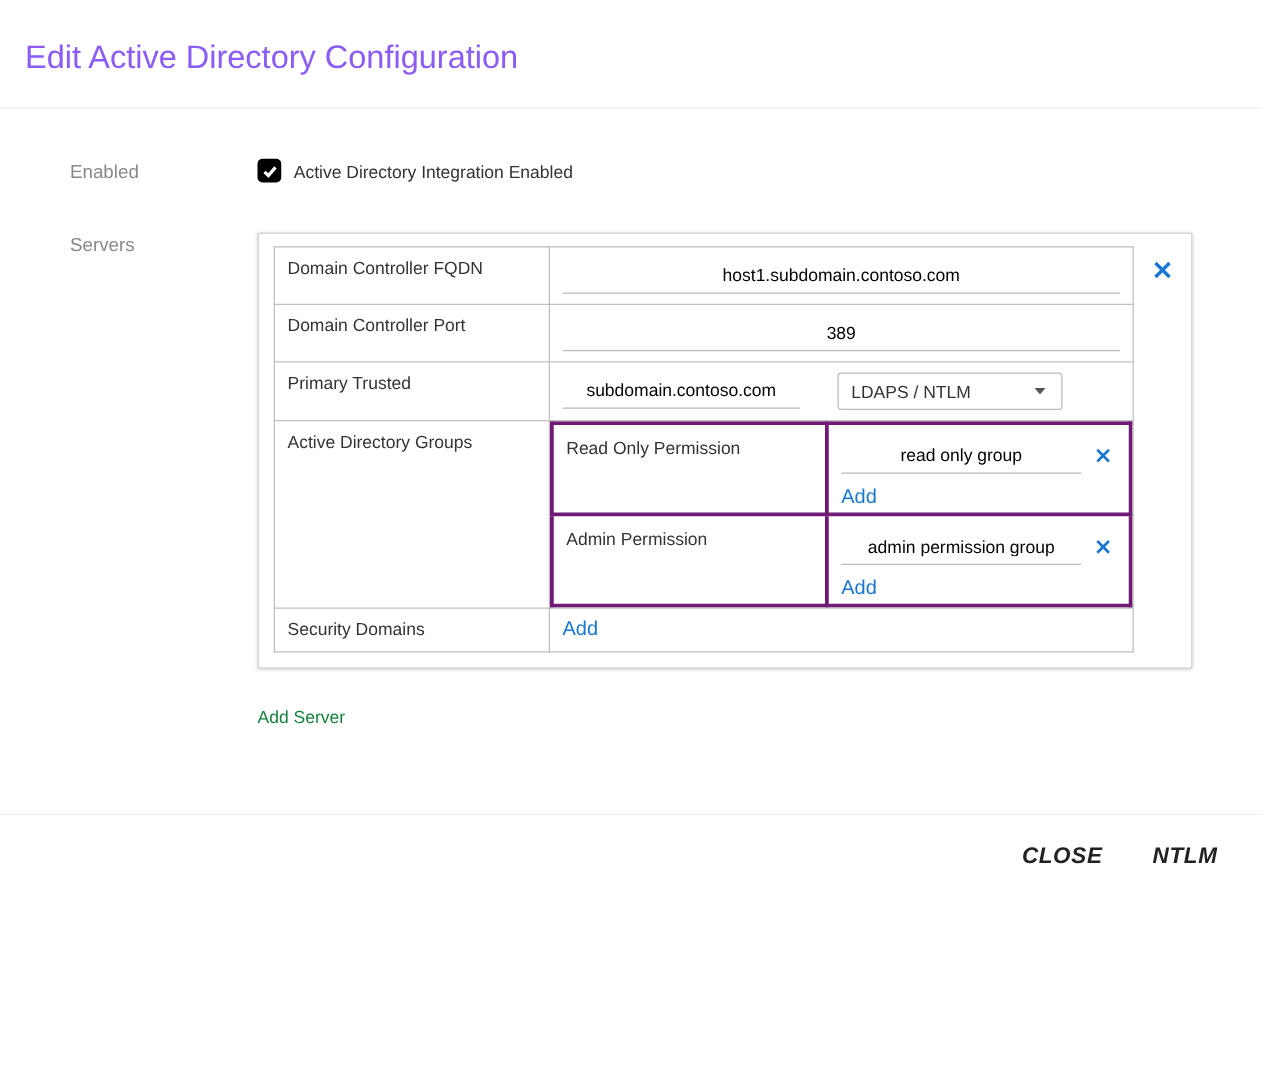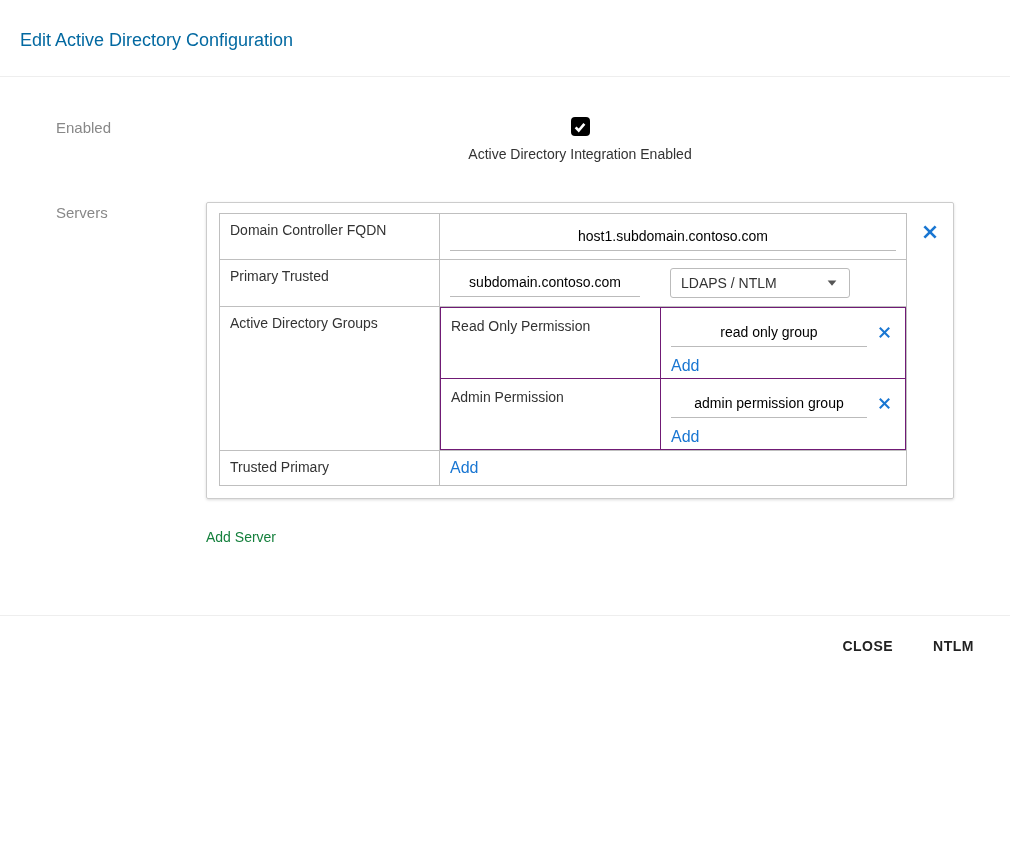--- a/index.html
+++ b/index.html
@@ -7,23 +7,23 @@
       font-family: Arial, Helvetica, sans-serif;
       font-size: 14px;
       color: #333;
       background: #fff;
     }
     .page-header {
       padding: 30px 20px 25px 20px;
       border-bottom: 1px solid #eee;
     }
     .page-header h1 {
-      font-size: 18px;
+      font-size: 26px;
       font-weight: 400;
-      color: #0369a1;
+      color: #8b5cf6;
     }
     .content {
       padding: 40px 56px 30px 56px;
     }
     .form-row {
       display: flex;
       align-items: flex-start;
       margin-bottom: 40px;
     }
     .form-label-col {
@@ -32,21 +32,20 @@
       font-size: 15px;
       padding-top: 2px;
     }
     .form-value-col {
       flex: 1;
     }
     .checkbox-row {
       display: flex;
       align-items: center;
       gap: 10px;
-      flex-direction: column;
     }
     .checkbox {
       width: 19px;
       height: 19px;
       background: #000;
       border-radius: 4px;
       display: flex;
       align-items: center;
       justify-content: center;
       cursor: pointer;
@@ -105,21 +104,21 @@
       cursor: pointer;
       font-size: 14px;
     }
     .select-box svg { width: 14px; height: 14px; fill: #555; }
 
     .groups-table {
       width: 100%;
       border-collapse: collapse;
     }
     .groups-table td {
-      border: 1px solid #701a75;
+      border: 3px solid #701a75;
       padding: 10px 10px 3px 10px;
       vertical-align: top;
       font-size: 14px;
     }
     .groups-table .perm-label-cell {
       width: 220px;
     }
     .group-value-row {
       display: flex;
       align-items: center;
@@ -158,27 +157,28 @@
     }
 
     .footer {
       border-top: 1px solid #eee;
       padding: 22px 36px;
       display: flex;
       justify-content: flex-end;
       gap: 40px;
     }
     .footer-btn {
-      font-size: 14px;
+      font-size: 18px;
       font-weight: 700;
       letter-spacing: 0.5px;
       color: #222;
       cursor: pointer;
       background: none;
       border: none;
+      font-style: italic;
     }
   </style>
 </head>
 <body>
 
 <div class="page-header">
   <h1>Edit Active Directory Configuration</h1>
 </div>
 
 <div class="content">
@@ -201,20 +201,26 @@
     <div class="form-label-col">Servers</div>
     <div class="form-value-col">
       <div class="card">
         <div class="server-wrap">
           <table class="server-table">
             <tbody>
               <tr>
                 <td class="label-cell">Domain Controller FQDN</td>
                 <td>
                   <input class="text-input" type="text" value="host1.subdomain.contoso.com" style="">
+                </td>
+              </tr>
+              <tr>
+                <td class="label-cell">Domain Controller Port</td>
+                <td>
+                  <input class="text-input" type="text" value="389" style="">
                 </td>
               </tr>
               <tr>
                 <td class="label-cell">Primary Trusted</td>
                 <td>
                   <div class="pd-row">
                     <input class="text-input inline" type="text" value="subdomain.contoso.com" style="">
                     <div class="select-box">
                       <span>LDAPS / NTLM</span>
                       <svg viewBox="0 0 16 16">
@@ -257,21 +263,21 @@
                             </div>
                           </div>
                           <span class="add-link">Add</span>
                         </td>
                       </tr>
                     </tbody>
                   </table>
                 </td>
               </tr>
               <tr>
-                <td class="label-cell">Trusted Primary</td>
+                <td class="label-cell">Security Domains</td>
                 <td>
                   <span class="add-link" style="margin-top:0;">Add</span>
                 </td>
               </tr>
             </tbody>
           </table>
           <div class="x-icon" style="margin-top:8px;">
             <svg viewBox="0 0 16 16" style="width:18px;height:18px;stroke-width:2.4;">
                 <line x1="3" y1="3" x2="13" y2="13"></line>
                 <line x1="13" y1="3" x2="3" y2="13"></line>

